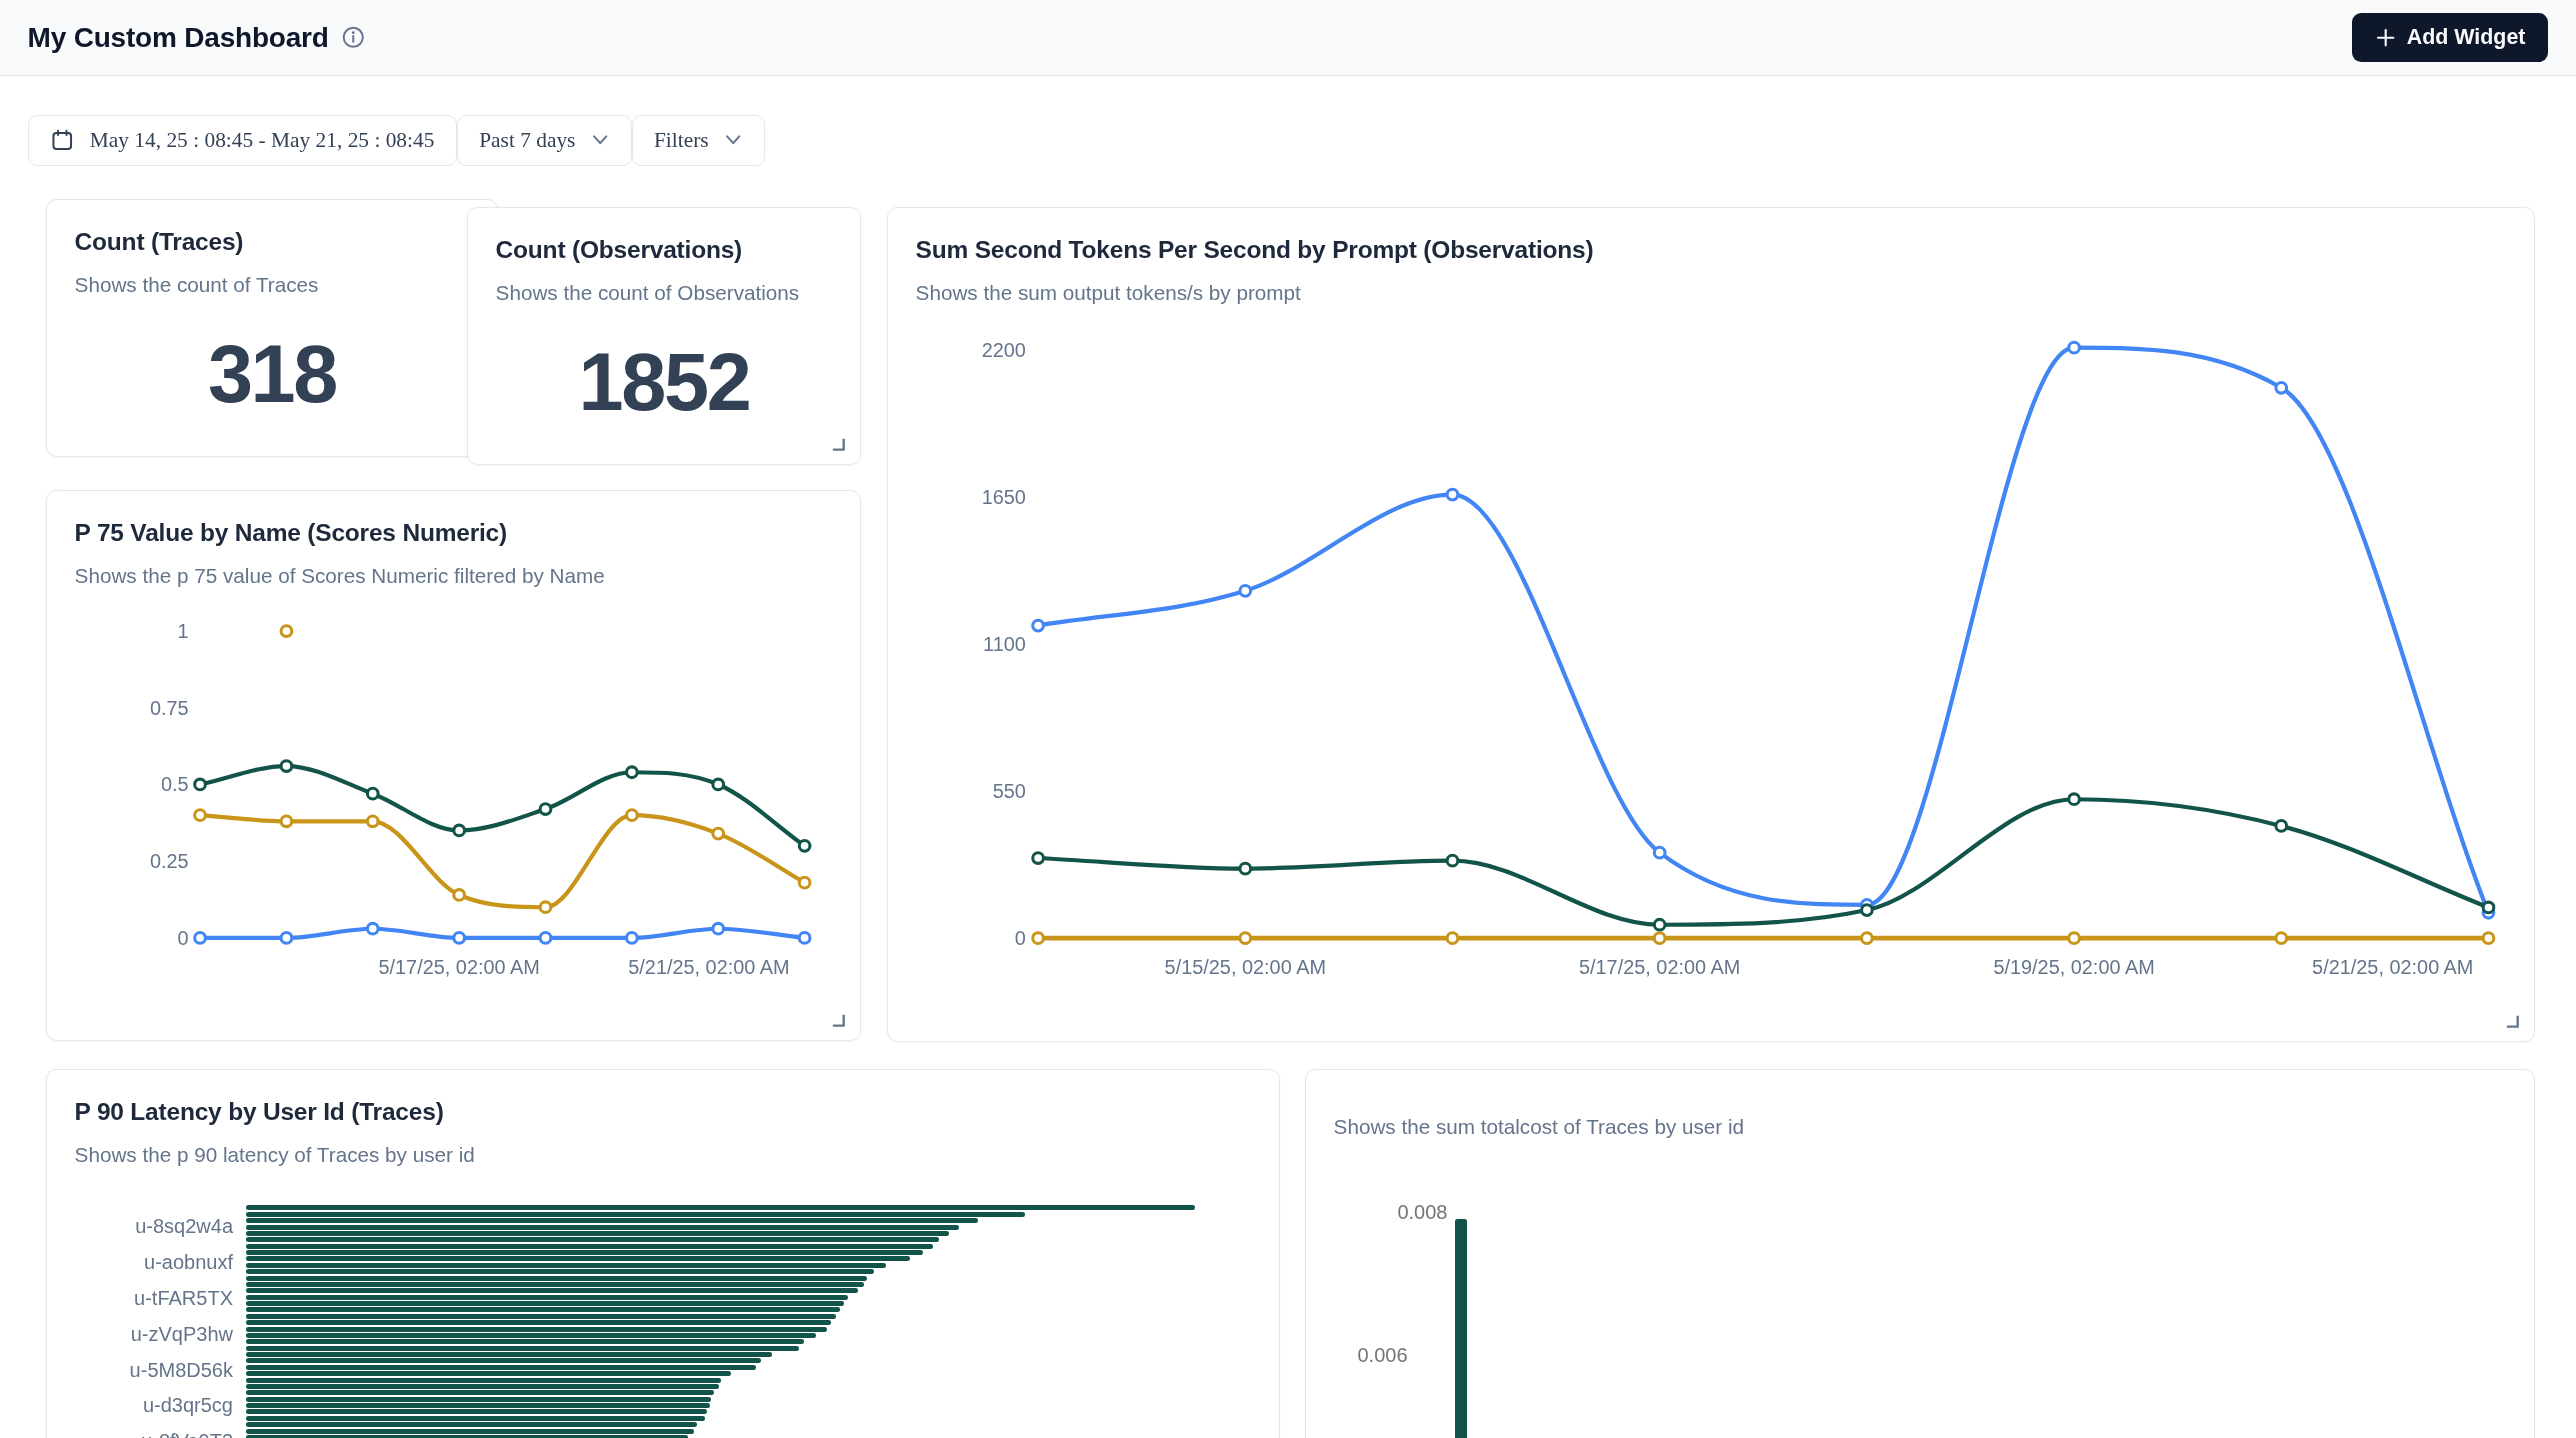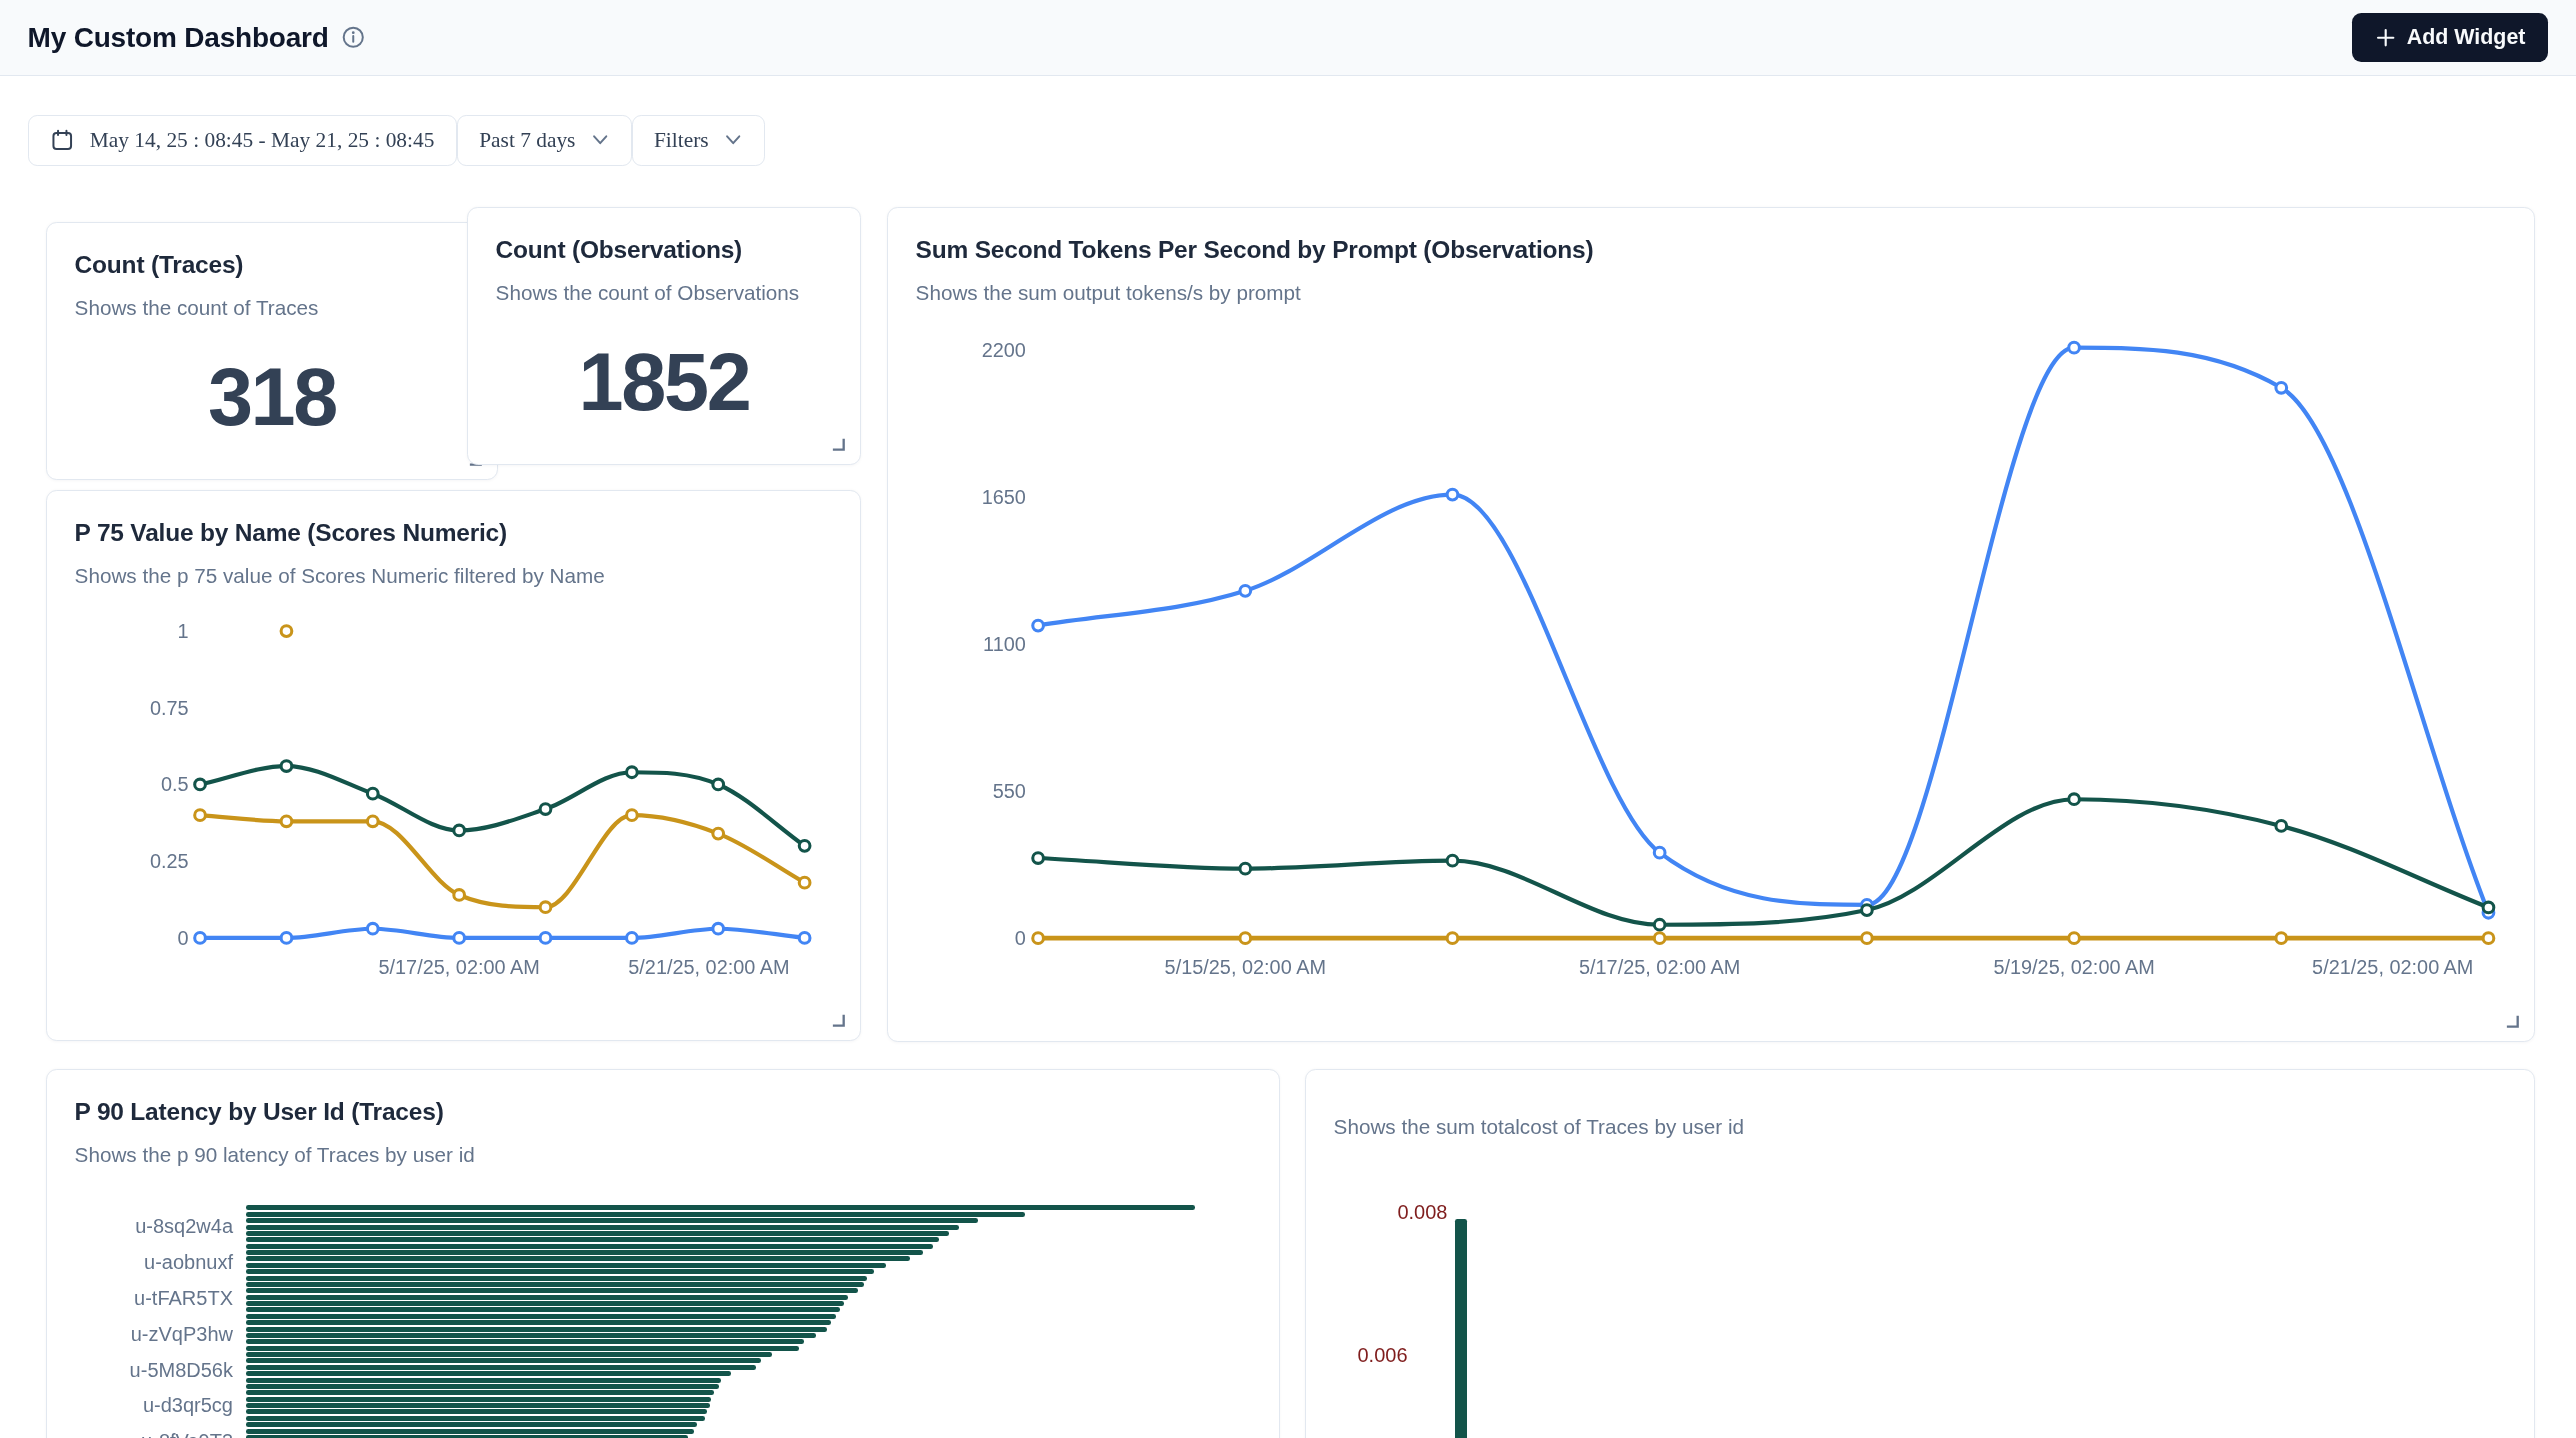--- a/index.html
+++ b/index.html
@@ -33,21 +33,21 @@
   .rsz{position:absolute;right:13.8px;bottom:9.2px;}
 
   .chart-svg{position:absolute;left:0;top:0;}
   .tick{font-size:26px;fill:#64748b;font-family:"Liberation Sans","DejaVu Sans",sans-serif;}
 
   
   .lat-bar{position:absolute;height:4.9px;border-radius:2.3px;}
   .lat-label{position:absolute;left:0;width:186px;text-align:right;font-size:20px;
              color:#64748b;line-height:23px;}
   
-  .cost-tick{position:absolute;text-align:right;font-size:20px;color:#7f1d1d;width:130px;}
+  .cost-tick{position:absolute;text-align:right;font-size:20px;color:#737373;width:130px;}
   .cost-bar{position:absolute;border-radius:2.3px 2.3px 0 0;}
 </style>
 </head>
 <body>
 
 <div class="page">
 
   <div class="header">
     <span class="page-title">My Custom Dashboard</span>
     <span class="info-ic">
@@ -89,21 +89,21 @@
     <button class="tbtn">
       <span>Filters</span>
       <span class="chev">
         <svg width="18.4" height="12.2" viewBox="0 0 24 16">
             <path d="M4 3 L12 12 L20 3" fill="none" stroke="#64748b" stroke-width="2.6" stroke-linecap="round" stroke-linejoin="round"></path>
           </svg>
       </span>
     </button>
   </div>
 
-  <div class="card" style="left:46px;top:222px;width:452px;height:258px;">
+  <div class="card" style="left:46px;top:199px;width:452px;height:258px;">
     <div class="card-title">Count (Traces)</div>
     <div class="card-sub">Shows the count of Traces</div>
     <div class="metric">318</div>
     <span class="rsz">
       <svg width="17" height="17" viewBox="0 0 22 22">
           <path d="M19 5 V19 H5" fill="none" stroke="#64748b" stroke-width="3"></path>
         </svg>
     </span>
   </div>
 

